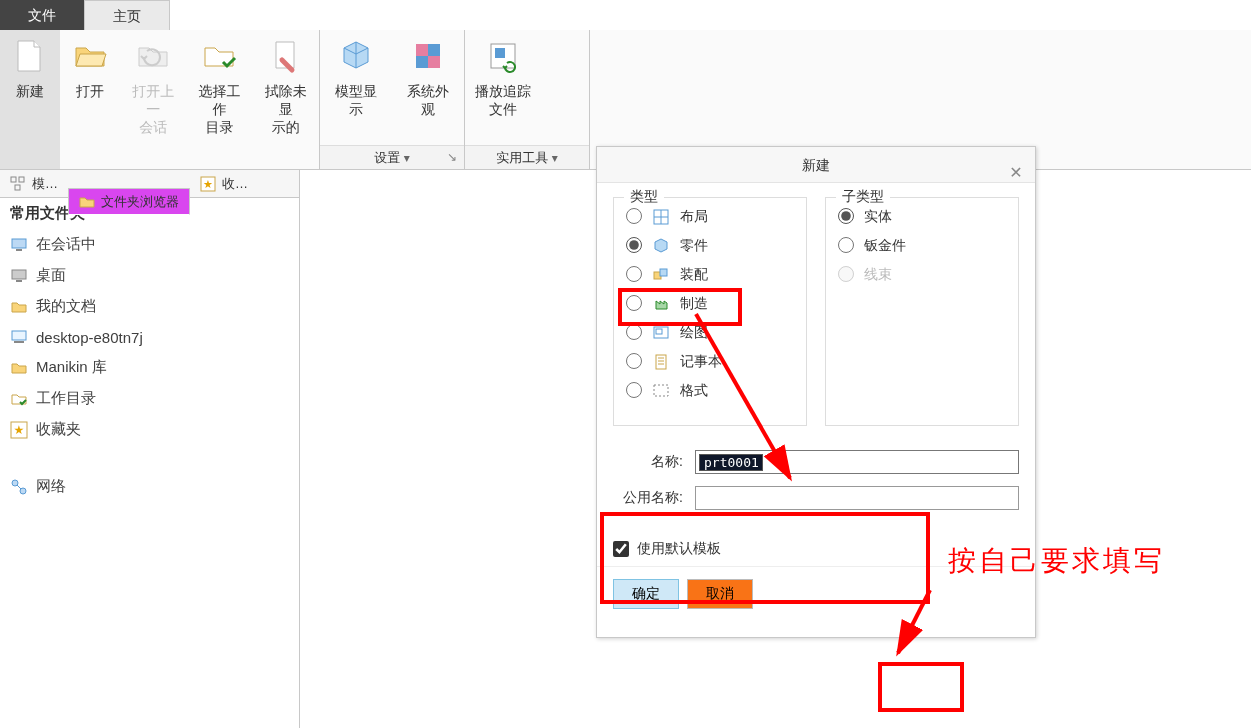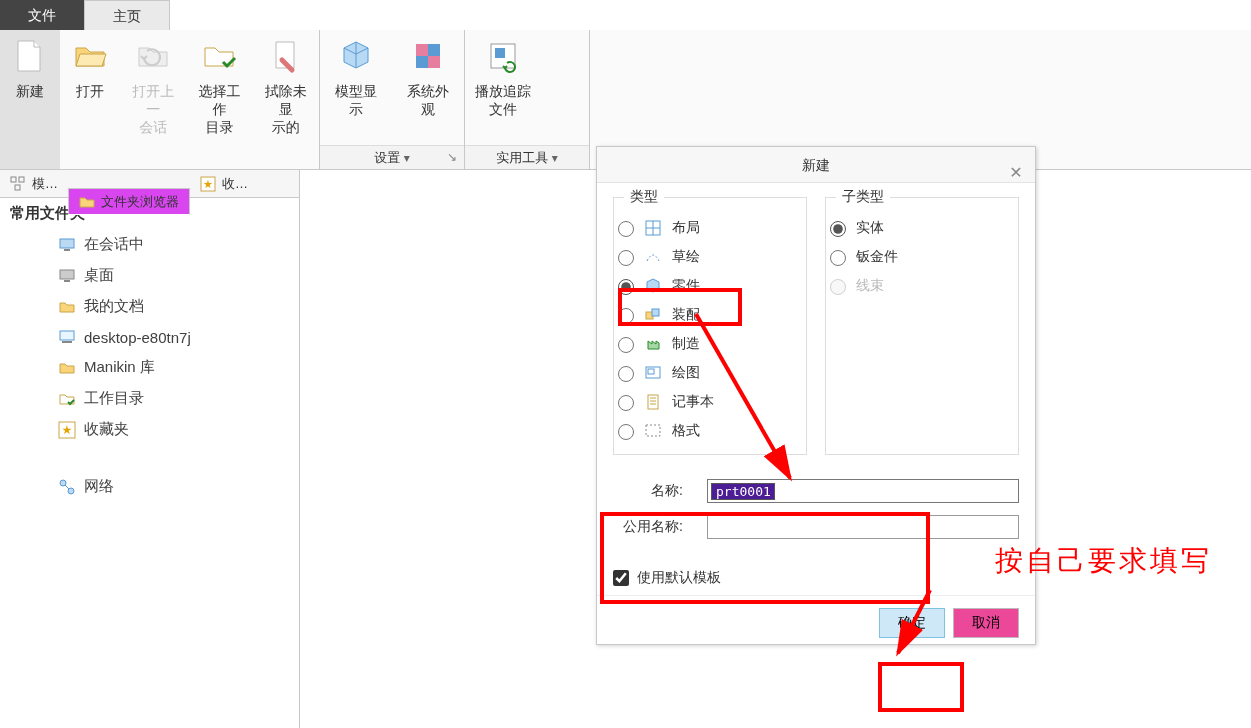--- a/index.html
+++ b/index.html
@@ -26,51 +26,51 @@
 
     
     .main-area { display: flex; height: calc(100% - 170px); }
     .sidebar { width: 300px; border-right: 1px solid #c8c8c8; background: #fff; }
     .side-tabs { display: flex; height: 28px; border-bottom: 1px solid #c8c8c8; background:#f6f6f6; }
     .side-tab { display: flex; align-items: center; gap: 6px; padding: 0 10px; height: 100%; font-size: 13px; cursor: pointer; }
     .side-tab.active { background: #d946ef; border: 1px solid #c8c8c8; border-bottom: 1px solid #fff; position: relative; top: 18px; }
     .side-mini-icon { width: 16px; height: 16px; }
 
     .side-header { padding: 6px 10px; font-weight: bold; font-size: 15px; }
-    .folder-list { list-style: none; margin-left: 48px; }
+    .folder-list { list-style: none; }
     .folder-list li { display: flex; align-items: center; gap: 8px; padding: 6px 10px; cursor: pointer; font-size: 15px; color:#404040; }
     .folder-icon { width: 18px; height: 18px; display: inline-flex; align-items: center; justify-content: center; }
 
     .workspace { flex: 1; background: #fff; position: relative; }
 
     
     .dialog { position: absolute; left: 596px; top: 146px; width: 440px; background: #fff; border: 1px solid #c8c8c8; box-shadow: 1px 1px 4px rgba(0,0,0,0.18); }
     .dialog-title { height: 36px; line-height: 36px; text-align: center; font-size: 14px; position: relative; border-bottom: 1px solid #e4e4e4; background: #f7f7f7; }
     .dialog-close { position: absolute; right: 10px; top: 8px; width: 18px; height: 18px; color: #888; cursor: pointer; font-size: 16px; }
 
     .dialog-body { padding: 14px 16px 10px 16px; display: flex; gap: 18px; }
-    .fs-group { flex: 1; border: 1px solid #ddd; padding: 10px 12px 14px 4px; position: relative; }
+    .fs-group { flex: 1; border: 1px solid #ddd; padding: 10px 12px 14px 12px; position: relative; }
     .fs-legend { position: absolute; top: -10px; left: 10px; background: #fff; padding: 0 6px; font-size: 14px; }
 
-    .opt-row { display: flex; align-items: flex-end; gap: 10px; height: 29px; }
+    .opt-row { display: flex; align-items: flex-start; gap: 10px; height: 29px; }
     .opt-row input[type=radio] { accent-color: #555; width: 16px; height: 16px; cursor: pointer; }
     .opt-row .opt-icon { width: 18px; height: 18px; }
     .opt-row.disabled { color: #bbb; }
 
     .name-area { padding: 8px 16px 16px 16px; }
     .name-row { display: flex; align-items: center; height: 36px; }
-    .name-row label { width: 70px; text-align: right; margin-right: 24px; }
+    .name-row label { width: 70px; text-align: right; margin-right: 12px; }
     .name-row input[type=text] { flex: 1; height: 24px; padding: 2px 6px; border: 1px solid #999; font-family: monospace; font-size: 13px; }
-    .name-row .name-val { background: #4c1d95; color: #fff; border: 1px solid #555; padding: 0 4px; width: 64px; display:inline-block; font-family: monospace; font-size: 13px; }
+    .name-row .name-val { background: #0f172a; color: #fff; border: 1px solid #555; padding: 0 4px; width: 64px; display:inline-block; font-family: monospace; font-size: 13px; }
 
     .chk-row { padding: 8px 16px; display: flex; align-items: center; gap: 8px; }
     .chk-row input[type=checkbox] { width: 16px; height: 16px; accent-color: #333; }
 
-    .dialog-footer { padding: 12px 16px 6px 16px; display: flex; justify-content: flex-end; gap: 8px; border-top: 1px solid #eee; }
-    .btn { min-width: 66px; height: 30px; border: 1px solid #bbb; background: #ec4899; cursor: pointer; font-size: 14px; }
+    .dialog-footer { padding: 12px 16px 28px 16px; display: flex; gap: 8px; border-top: 1px solid #eee; }
+    .btn { min-width: 66px; height: 30px; border: 1px solid #bbb; background: #f97316; cursor: pointer; font-size: 14px; }
     .btn.primary { background: #cfe8f7; border: 1px solid #7fc3e3; }
 
     
     .red-box { position: absolute; border: 4px solid #ff0000; pointer-events: none; z-index: 500; }
     .anno-text { position: absolute; color: #ff0000; font-size: 28px; font-weight: 400; letter-spacing: 3px; z-index: 600; pointer-events: none; }
     svg.arrow { position: absolute; pointer-events: none; z-index: 550; }
 
     
     .dd-arrow::after { content: " \25BE"; color: #666; font-size: 12px; }
 
@@ -313,27 +313,20 @@
 
       <label class="opt-row">
         <input type="radio" name="type" style="">
         <span class="opt-icon"><svg width="18" height="18" viewBox="0 0 18 18">
               <rect x="2" y="2" width="14" height="14" fill="none" stroke="#5a9bd4"></rect>
               <path d="M2 9h14M9 2v14" stroke="#5a9bd4"></path>
             </svg></span>
         <span>布局</span>
       </label>
       <label class="opt-row">
-        <input type="radio" name="type" style="">
-        <span class="opt-icon"><svg width="18" height="18" viewBox="0 0 18 18">
-              <path d="M3 13c4-8 8-8 12 0" fill="none" stroke="#5a9bd4" stroke-dasharray="2 2"></path>
-            </svg></span>
-        <span>草绘</span>
-      </label>
-      <label class="opt-row">
         <input type="radio" name="type" checked="" style="">
         <span class="opt-icon"><svg width="18" height="18" viewBox="0 0 18 18">
               <path d="M9 2l6 3v7l-6 3-6-3V5z" fill="#b7d9f4" stroke="#5a9bd4"></path>
             </svg></span>
         <span>零件</span>
       </label>
       <label class="opt-row">
         <input type="radio" name="type" style="">
         <span class="opt-icon"><svg width="18" height="18" viewBox="0 0 18 18">
               <rect x="2" y="6" width="7" height="7" fill="#f9d47a" stroke="#caa54a"></rect>
@@ -411,21 +404,21 @@
 
   <div class="dialog-footer">
     <button class="btn primary">确定</button>
     <button class="btn">取消</button>
   </div>
 </div>
 
 <div class="red-box" style="left:618px; top:288px; width:124px; height:38px;"></div>
 <div class="red-box" style="left:600px; top:512px; width:330px; height:92px;"></div>
 <div class="red-box" style="left:878px; top:662px; width:86px; height:50px;"></div>
-<div class="anno-text" style="left:995px; top:542px;">按自己要求填写</div>
+<div class="anno-text" style="left:948px; top:542px;">按自己要求填写</div>
 
 <svg class="arrow" style="left:690px; top:308px;" width="130" height="190">
   <defs>
       <marker id="ah1" markerWidth="10" markerHeight="10" refX="8" refY="3" orient="auto">
         <path d="M0,0 L0,6 L9,3 z" fill="#ff0000"></path>
       </marker>
     </defs>
   <line x1="6" y1="6" x2="100" y2="170" stroke="#ff0000" stroke-width="4" marker-end="url(#ah1)"></line>
 </svg>
 

